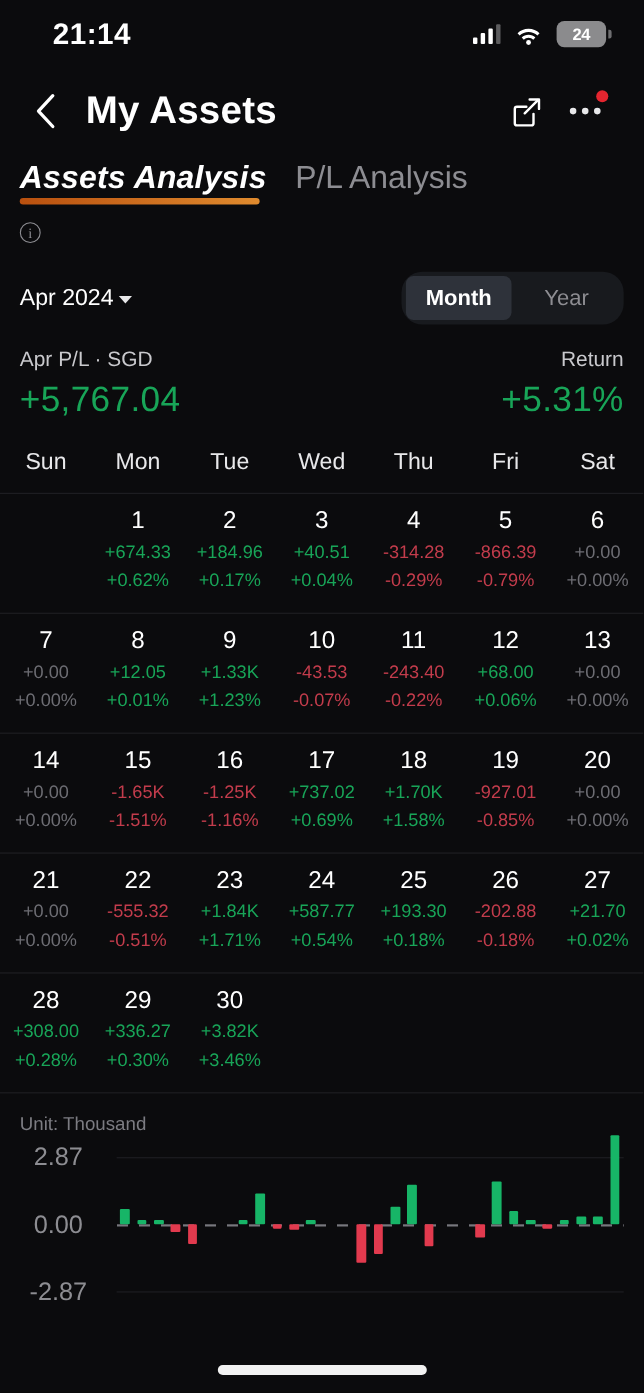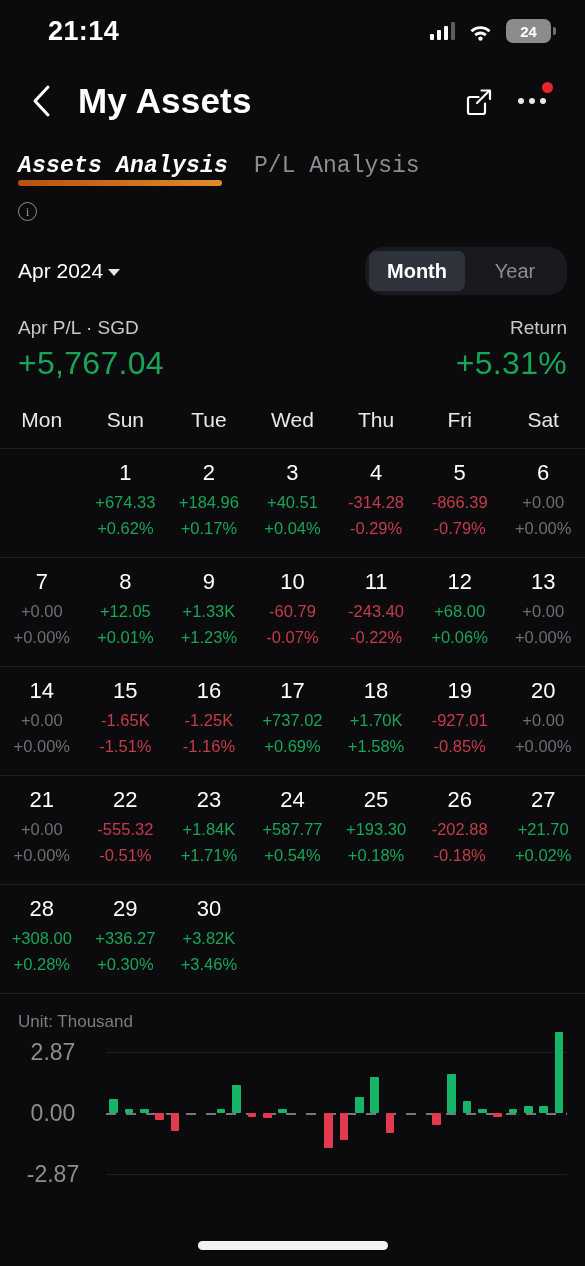--- a/index.html
+++ b/index.html
@@ -50,21 +50,21 @@
   }
   .more-btn i { width:6px; height:6px; border-radius:50%; background:#e8e8ea; display:block; }
   .badge-dot {
     position:absolute; top:4px; right:2px; width:11px; height:11px;
     border-radius:50%; background:#e5252f;
   }
 
   
   .tabs { display:flex; align-items:flex-end; gap:26px; padding:12px 18px 0 18px; height:46px;}
   .tab { position:relative; padding-bottom:7px; }
-  .tab-label { font-size:23px; color:#8d8d92; font-weight:400;font-family:Liberation Mono, monospace; }
+  .tab-label { font-size:29px; color:#8d8d92; font-weight:400; }
   .tab.active .tab-label {
     color:#fff; font-weight:700; font-style:italic; letter-spacing:.2px;
   }
   .tab.active:after {
     content:""; position:absolute; left:0; right:6px; bottom:0; height:6px; border-radius:3px;
     background:linear-gradient(90deg,#b9500f 0%,#e08b2e 100%);
   }
 
   
   .sec-title { display:flex; align-items:center; gap:11px; padding:16px 18px 0 18px; }
@@ -231,22 +231,22 @@
       <div class="sum-lbl">Return</div>
     </div>
     <div class="sum-row" style="margin-top:6px;">
       <div class="sum-val pos">+5,767.04</div>
       <div class="sum-val pos">+5.31%</div>
     </div>
   </div>
 
   <div class="cal">
     <div class="dow" id="dow-row">
+        <div>Sun</div>
         <div>Mon</div>
-        <div>Sun</div>
         <div>Tue</div>
         <div>Wed</div>
         <div>Thu</div>
         <div>Fri</div>
         <div>Sat</div>
       </div>
     <div id="weeks">
         <div class="week">
           <div class="cell empty"></div>
           <div class="cell">
@@ -291,21 +291,21 @@
             <div class="dpl pos">+12.05</div>
             <div class="dpct pos">+0.01%</div>
           </div>
           <div class="cell">
             <div class="dnum">9</div>
             <div class="dpl pos">+1.33K</div>
             <div class="dpct pos">+1.23%</div>
           </div>
           <div class="cell">
             <div class="dnum">10</div>
-            <div class="dpl neg">-60.79</div>
+            <div class="dpl neg">-43.53</div>
             <div class="dpct neg">-0.07%</div>
           </div>
           <div class="cell">
             <div class="dnum">11</div>
             <div class="dpl neg">-243.40</div>
             <div class="dpct neg">-0.22%</div>
           </div>
           <div class="cell">
             <div class="dnum">12</div>
             <div class="dpl pos">+68.00</div>

